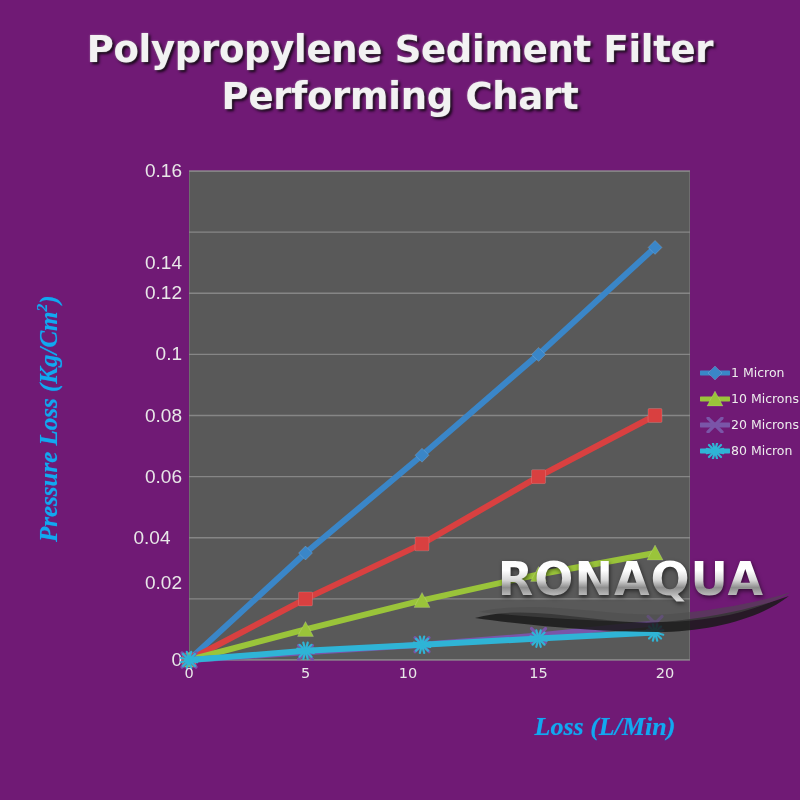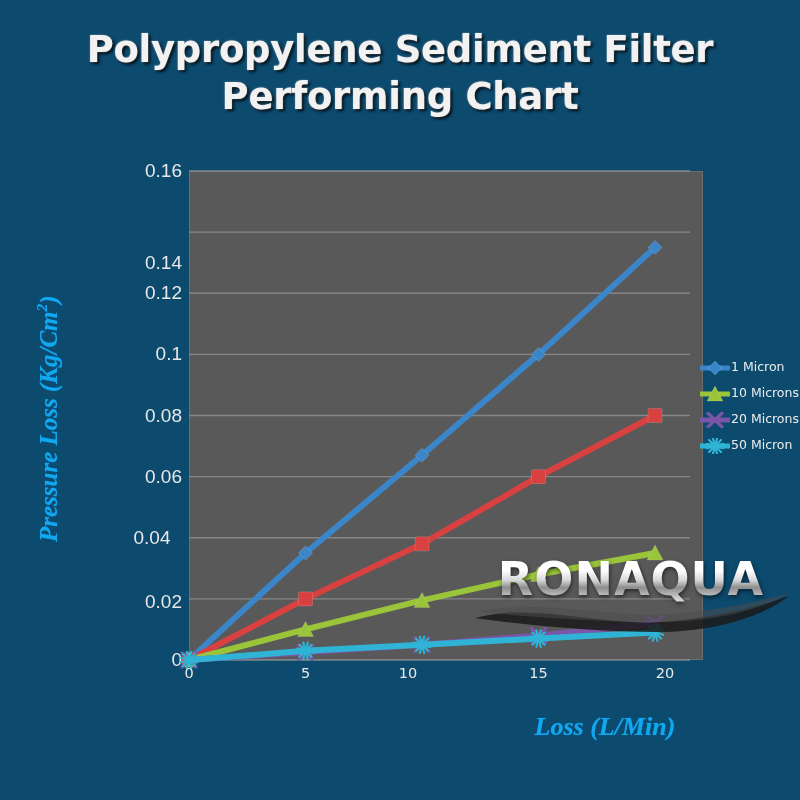--- a/index.html
+++ b/index.html
@@ -11,21 +11,21 @@
     width: 800px;
     height: 800px;
     font-family: "Liberation Sans", sans-serif;
     overflow: hidden;
     position: relative;
   }
   #stage {
     position: relative;
     width: 800px;
     height: 800px;
-    background: #0c4a6e;
+    background: #701a75;
   }
 
   
   .chart-title {
     position: absolute;
     left: 0;
     top: 26px;
     width: 800px;
     text-align: center;
     color: #f2f2f2;
@@ -40,21 +40,20 @@
 
   
   .plot-area {
     position: absolute;
     left: 189px;
     top: 171px;
     width: 501px;
     height: 489px;
     background: #595959;
     box-shadow: inset 0 0 0 1px #6e6e6e;
-    padding-left: 13px;
   }
   .plot-svg {
     position: absolute;
     left: 0;
     top: 0;
     width: 501px;
     height: 489px;
     overflow: visible;
   }
 
@@ -132,21 +131,21 @@
 
   
   .legend {
     position: absolute;
     left: 700px;
     top: 360px;
     width: 100px;
   }
   .legend-row {
     display: flex;
-    align-items: flex-start;
+    align-items: center;
     height: 26px;
     white-space: nowrap;
   }
   .legend-key {
     width: 30px;
     height: 16px;
     flex: 0 0 30px;
     position: relative;
   }
   .legend-label {
@@ -188,21 +187,21 @@
 </head>
 <body>
 
 <div id="stage">
 
   <div class="chart-title">Polypropylene Sediment Filter
 Performing Chart</div>
 
   <div class="ytick-wrap" id="ytickwrap">
       <div class="ytick" style="top: 482px;">0</div>
-      <div class="ytick" style="top: 424px; text-align: right;">0.02</div>
+      <div class="ytick" style="top: 405px; text-align: right;">0.02</div>
       <div class="ytick" style="top: 359.75px; text-align: center;">0.04</div>
       <div class="ytick" style="top: 298.625px;">0.06</div>
       <div class="ytick" style="top: 237.5px;">0.08</div>
       <div class="ytick" style="top: 176.375px;">0.1</div>
       <div class="ytick" style="top: 115.25px;">0.12</div>
       <div class="ytick" style="top: 54.125px; margin-top: 31px;">0.14</div>
       <div class="ytick" style="top: -7px;">0.16</div>
     </div>
 
   <div class="plot-area">
@@ -368,17 +367,17 @@
               <g>
                 <line x1="6.78963047654292" y1="5.800038116628574" x2="23.210369523457082" y2="10.199961883371426" stroke="#2fb4d6" stroke-width="2.2" stroke-linecap="round"></line>
                 <line x1="8.989592359914345" y1="1.9895923599143464" x2="21.010407640085653" y2="14.010407640085653" stroke="#2fb4d6" stroke-width="2.2" stroke-linecap="round"></line>
                 <line x1="12.800038116628572" y1="-0.21036952345708038" x2="17.19996188337143" y2="16.210369523457082" stroke="#2fb4d6" stroke-width="2.2" stroke-linecap="round"></line>
                 <line x1="17.199961883371426" y1="-0.21036952345708038" x2="12.800038116628574" y2="16.210369523457082" stroke="#2fb4d6" stroke-width="2.2" stroke-linecap="round"></line>
                 <line x1="21.010407640085653" y1="1.9895923599143455" x2="8.989592359914347" y2="14.010407640085655" stroke="#2fb4d6" stroke-width="2.2" stroke-linecap="round"></line>
                 <line x1="23.210369523457082" y1="5.800038116628575" x2="6.78963047654292" y2="10.199961883371426" stroke="#2fb4d6" stroke-width="2.2" stroke-linecap="round"></line>
               </g>
             </g>
           </svg></span>
-        <span class="legend-label">50 Micron</span>
+        <span class="legend-label">80 Micron</span>
       </div>
     </div>
 
 </div>
 
 </body></html>

